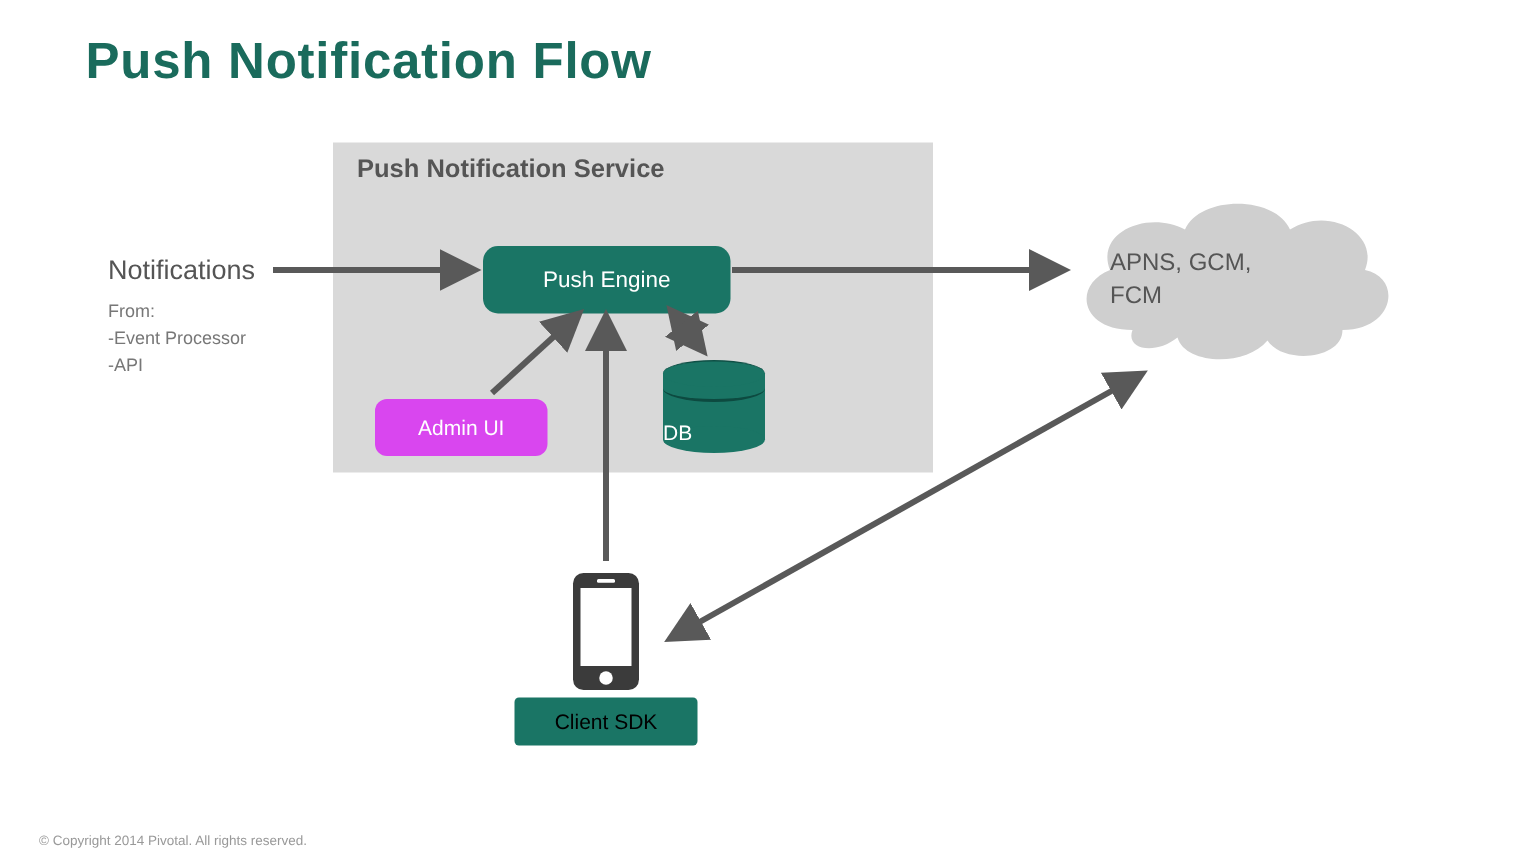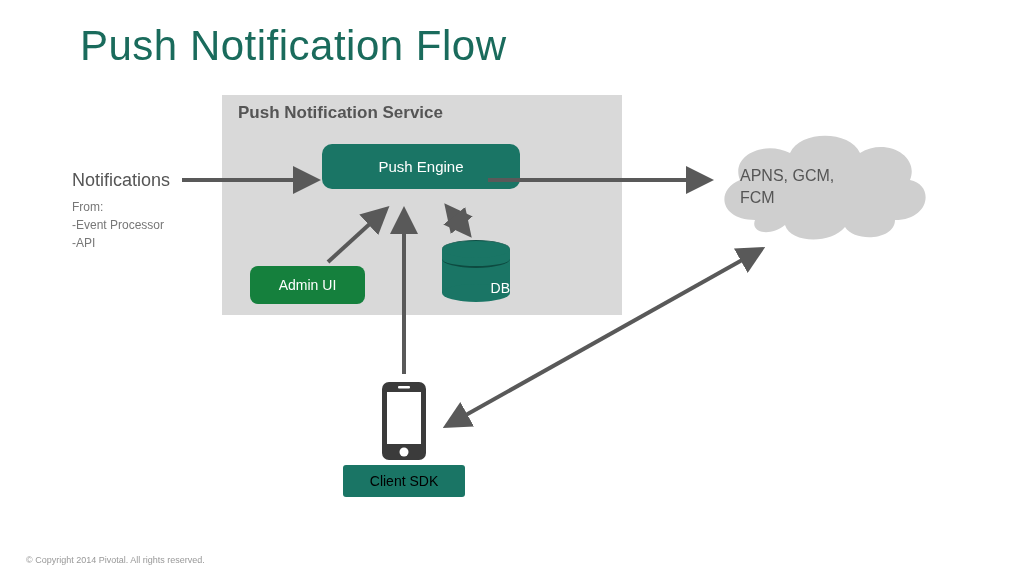--- a/index.html
+++ b/index.html
@@ -7,23 +7,23 @@
       width: 1024px;
       height: 575px;
       font-family: Arial, Helvetica, sans-serif;
       background: #ffffff;
       position: relative;
       overflow: hidden;
     }
     .title {
       position: absolute;
       top: 22px;
-      left: 80px;
-      font-size: 42px;
-      font-weight: 400;
+      left: 57px;
+      font-size: 34px;
+      font-weight: 700;
       color: #1a6b5c;
       letter-spacing: 0.5px;
     }
     .service-container {
       position: absolute;
       top: 95px;
       left: 222px;
       width: 400px;
       height: 220px;
       background: #d9d9d9;
@@ -31,39 +31,39 @@
     .service-label {
       position: absolute;
       top: 8px;
       left: 16px;
       font-size: 17px;
       color: #555;
       font-weight: bold;
     }
     .push-engine {
       position: absolute;
-      top: 144px;
+      top: 164px;
       left: 322px;
-      width: 198px;
+      width: 165px;
       height: 45px;
       background: #1a7565;
       border-radius: 10px;
       color: #fff;
       display: flex;
       align-items: center;
       justify-content: center;
       font-size: 15px;
     }
     .admin-ui {
       position: absolute;
       top: 266px;
       left: 250px;
       width: 115px;
       height: 38px;
-      background: #15803d;
+      background: #d946ef;
       border-radius: 8px;
       color: #fff;
       display: flex;
       align-items: center;
       justify-content: center;
       font-size: 14px;
     }
     .db-cylinder {
       position: absolute;
       top: 240px;
@@ -106,21 +106,21 @@
       width: 68px;
       height: 18px;
       background: #1a7565;
       border-radius: 50%;
     }
     .db-label {
       position: absolute;
       bottom: 6px;
       left: 0;
       width: 68px;
-      text-align: right;
+      text-align: left;
       color: #fff;
       font-size: 14px;
       z-index: 3;
     }
     .client-sdk-box {
       position: absolute;
       top: 465px;
       left: 343px;
       width: 122px;
       height: 32px;

